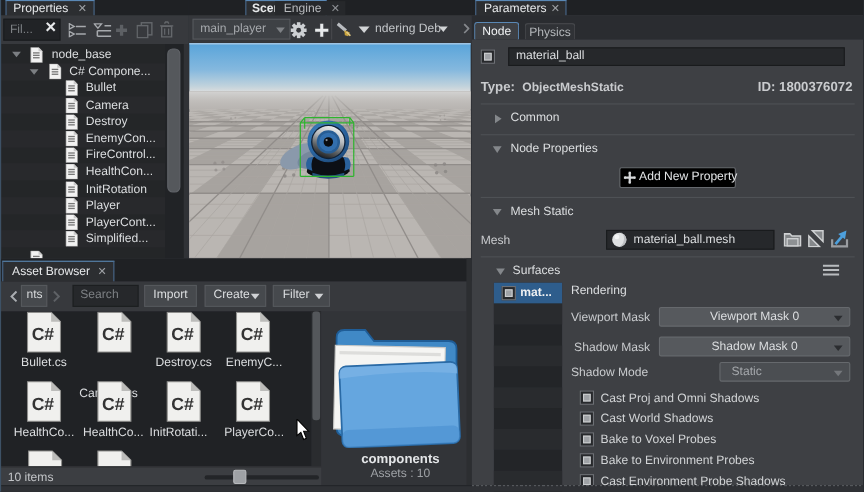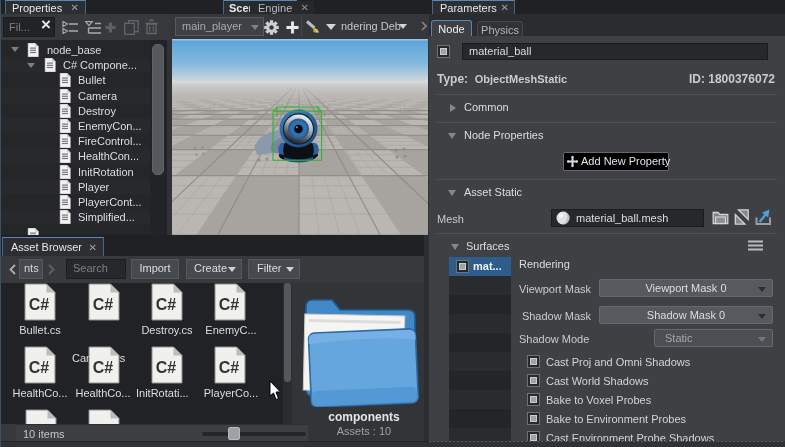--- a/index.html
+++ b/index.html
@@ -645,21 +645,21 @@
   <g transform="rotate(-2.5 66 80)">
           <rect x="14" y="40" width="107" height="74" rx="6" fill="#65a6df" stroke="#2a6aa5" stroke-width="1.6"></rect>
           <path d="M20 41 h95 q6 0 6 6 v4 q-40 -6 -107 0 v-4 q0-6 6-6 Z" fill="#79b2e5" opacity="0.85"></path>
           <rect x="14" y="98" width="107" height="16" rx="6" fill="#4a8fd0" opacity="0.6"></rect>
         </g>
  </svg>
 
  <div class="abs" style="left:6px;top:127px;width:132px;text-align:center;color:#e4e6e8;font-weight:bold;font-size:12px;">components</div>
  <div class="abs" style="left:6px;top:142px;width:132px;text-align:center;color:#9ea1a5;">Assets : 10</div>
 </div>
-<div class="abs" style="left:0;top:189px;width:292px;height:18px;background:#3c3e42;border-top:1px solid #2c2e31;margin-left:16px;">
+<div class="abs" style="left:0;top:189px;width:292px;height:18px;background:#3c3e42;border-top:1px solid #2c2e31;">
  <span class="abs" style="left:7px;top:3px;color:#c3c5c8;">10 items</span>
  <div class="abs" style="left:186px;top:7px;width:104px;height:4px;background:#232528;border-radius:2px;"></div>
  <div class="abs" style="left:212px;top:2px;width:12px;height:13px;background:#9ea1a5;border-radius:2px;border:1px solid #b8babd;"></div>
 </div>
 <div class="abs" style="left:424px;top:0;width:5px;height:212px;background:#2c2e31;"></div>
 </div>
 <div class="abs" style="left:429px;top:0;width:356px;height:447px;background:#3e4044;">
  <div class="abs tabbar" style="left:0;top:0;width:356px;height:14px;"></div>
  <div class="tab" style="left:3px;top:0;width:83px;height:14px;padding-left:7px;">Parameters<span class="tabx" style="margin-right:5px;">✕</span></div>
  <div class="abs" style="left:0;top:14px;width:356px;height:22px;background:#2a2c30;"></div>
@@ -677,21 +677,21 @@
  <div class="sep" style="left:8px;top:122px;width:340px;"></div>
  <span class="abs" style="left:19px;top:133px;width:0;height:0;border-top:6px solid #84878b;border-left:4.5px solid transparent;border-right:4.5px solid transparent;"></span>
  <span class="abs" style="left:35px;top:129px;color:#dcdee0;">Node Properties</span>
  <div class="abs" style="left:134px;top:152px;width:106px;height:19px;background:#000000;border:1px solid #66696e;border-radius:2px;color:#e2e4e6;padding:2px 0 0 17px;white-space:nowrap;">Add New Property</div>
  <svg class="abs" style="left:138px;top:156px;" width="11" height="11" viewBox="0 0 11 11">
       <path d="M5.5 0 V11 M0 5.5 H11" stroke="#d8dadc" stroke-width="2"></path>
       <path d="M5.5 0 L4 1.8 H7 Z M5.5 11 L4 9.2 H7 Z M0 5.5 L1.8 4 V7 Z M11 5.5 L9.2 4 V7 Z" fill="#d8dadc"></path>
     </svg>
  <div class="sep" style="left:8px;top:179px;width:340px;"></div>
  <span class="abs" style="left:19px;top:190px;width:0;height:0;border-top:6px solid #84878b;border-left:4.5px solid transparent;border-right:4.5px solid transparent;"></span>
- <span class="abs" style="left:35px;top:186px;color:#dcdee0;">Asset Static</span>
+ <span class="abs" style="left:35px;top:186px;color:#dcdee0;">Mesh Static</span>
  <span class="lbl" style="left:8px;top:213px;">Mesh</span>
  <div class="abs" style="left:122px;top:209px;width:153px;height:18px;background:#26282b;border:1px solid #191b1d;color:#dcdee0;padding:2px 0 0 24px;">material_ball.mesh</div>
  <svg class="abs" style="left:127px;top:211px;" width="14" height="14" viewBox="0 0 14 14">
       <circle cx="7" cy="7" r="6.5" fill="#dfe1e2"></circle>
       <path d="M7 0.5 a6.5 6.5 0 0 1 0 13 a9 9 0 0 0 2.5 -13 Z" fill="#b4b7ba" opacity="0.8"></path>
       <circle cx="4.8" cy="4.4" r="2.2" fill="#f4f5f6"></circle>
     </svg>
  <svg class="abs" style="left:283px;top:209px;" width="17" height="17" viewBox="0 0 17 17">
       <path d="M1.2 3.5 V14.5 H15.8 V5.5 H8 L6 3.5 Z" fill="#808386" stroke="#d0d2d4" stroke-width="1.3"></path>
       <path d="M1.2 3.5 H5.8" stroke="#d0d2d4" stroke-width="1.3"></path>

